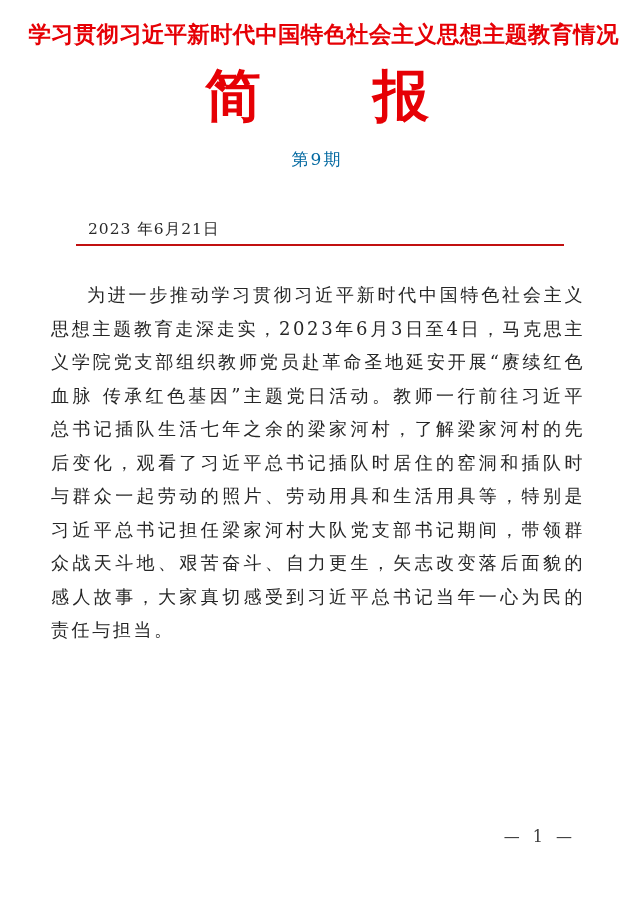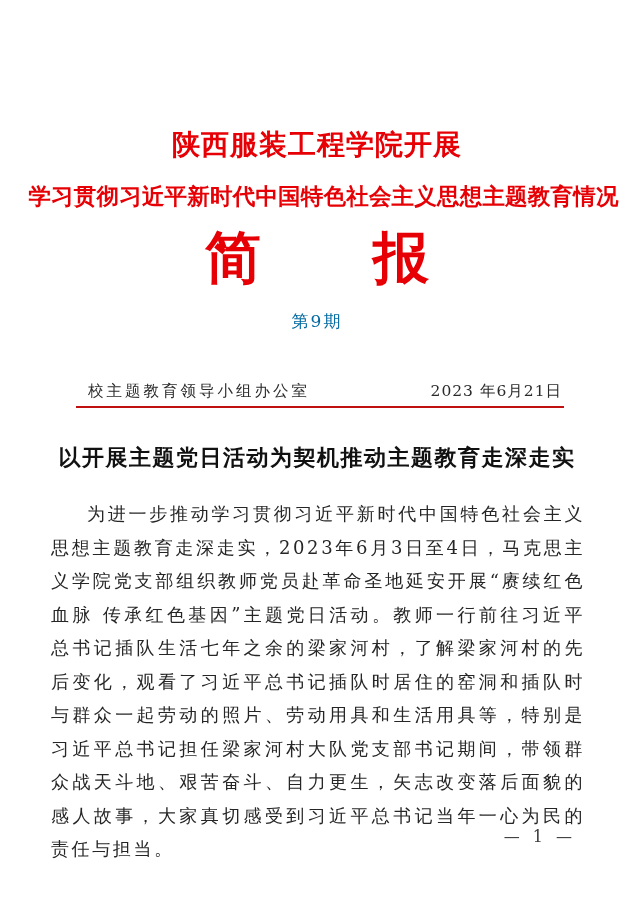--- a/index.html
+++ b/index.html
@@ -98,34 +98,31 @@
     color: #3a3a3a;
     letter-spacing: 4px;
   }
 </style>
 </head>
 <body>
 
 <div class="page">
 
   <div class="masthead">
-    <div class="title-line1">陕西服装工程学院开展</div>
     <div class="title-line2">学习贯彻习近平新时代中国特色社会主义思想主题教育情况</div>
     <div class="banner">简　　报</div>
     <div class="issue">第9期</div>
   </div>
 
   <div class="meta-row">
-    <span class="meta-issuer">校主题教育领导小组办公室</span>
     <span class="meta-date">2023 年6月21日</span>
   </div>
 
   <div class="red-rule"></div>
 
   <div class="article-heading">
-    <div>以开展主题党日活动为契机推动主题教育走深走实</div>
   </div>
 
   <p class="article-body">为进一步推动学习贯彻习近平新时代中国特色社会主义思想主题教育走深走实，2023年6月3日至4日，马克思主义学院党支部组织教师党员赴革命圣地延安开展“赓续红色血脉 传承红色基因”主题党日活动。教师一行前往习近平总书记插队生活七年之余的梁家河村，了解梁家河村的先后变化，观看了习近平总书记插队时居住的窑洞和插队时与群众一起劳动的照片、劳动用具和生活用具等，特别是习近平总书记担任梁家河村大队党支部书记期间，带领群众战天斗地、艰苦奋斗、自力更生，矢志改变落后面貌的感人故事，大家真切感受到习近平总书记当年一心为民的责任与担当。</p>
 
   <div class="page-number">— 1 —</div>
 
 </div>
 
 </body></html>

